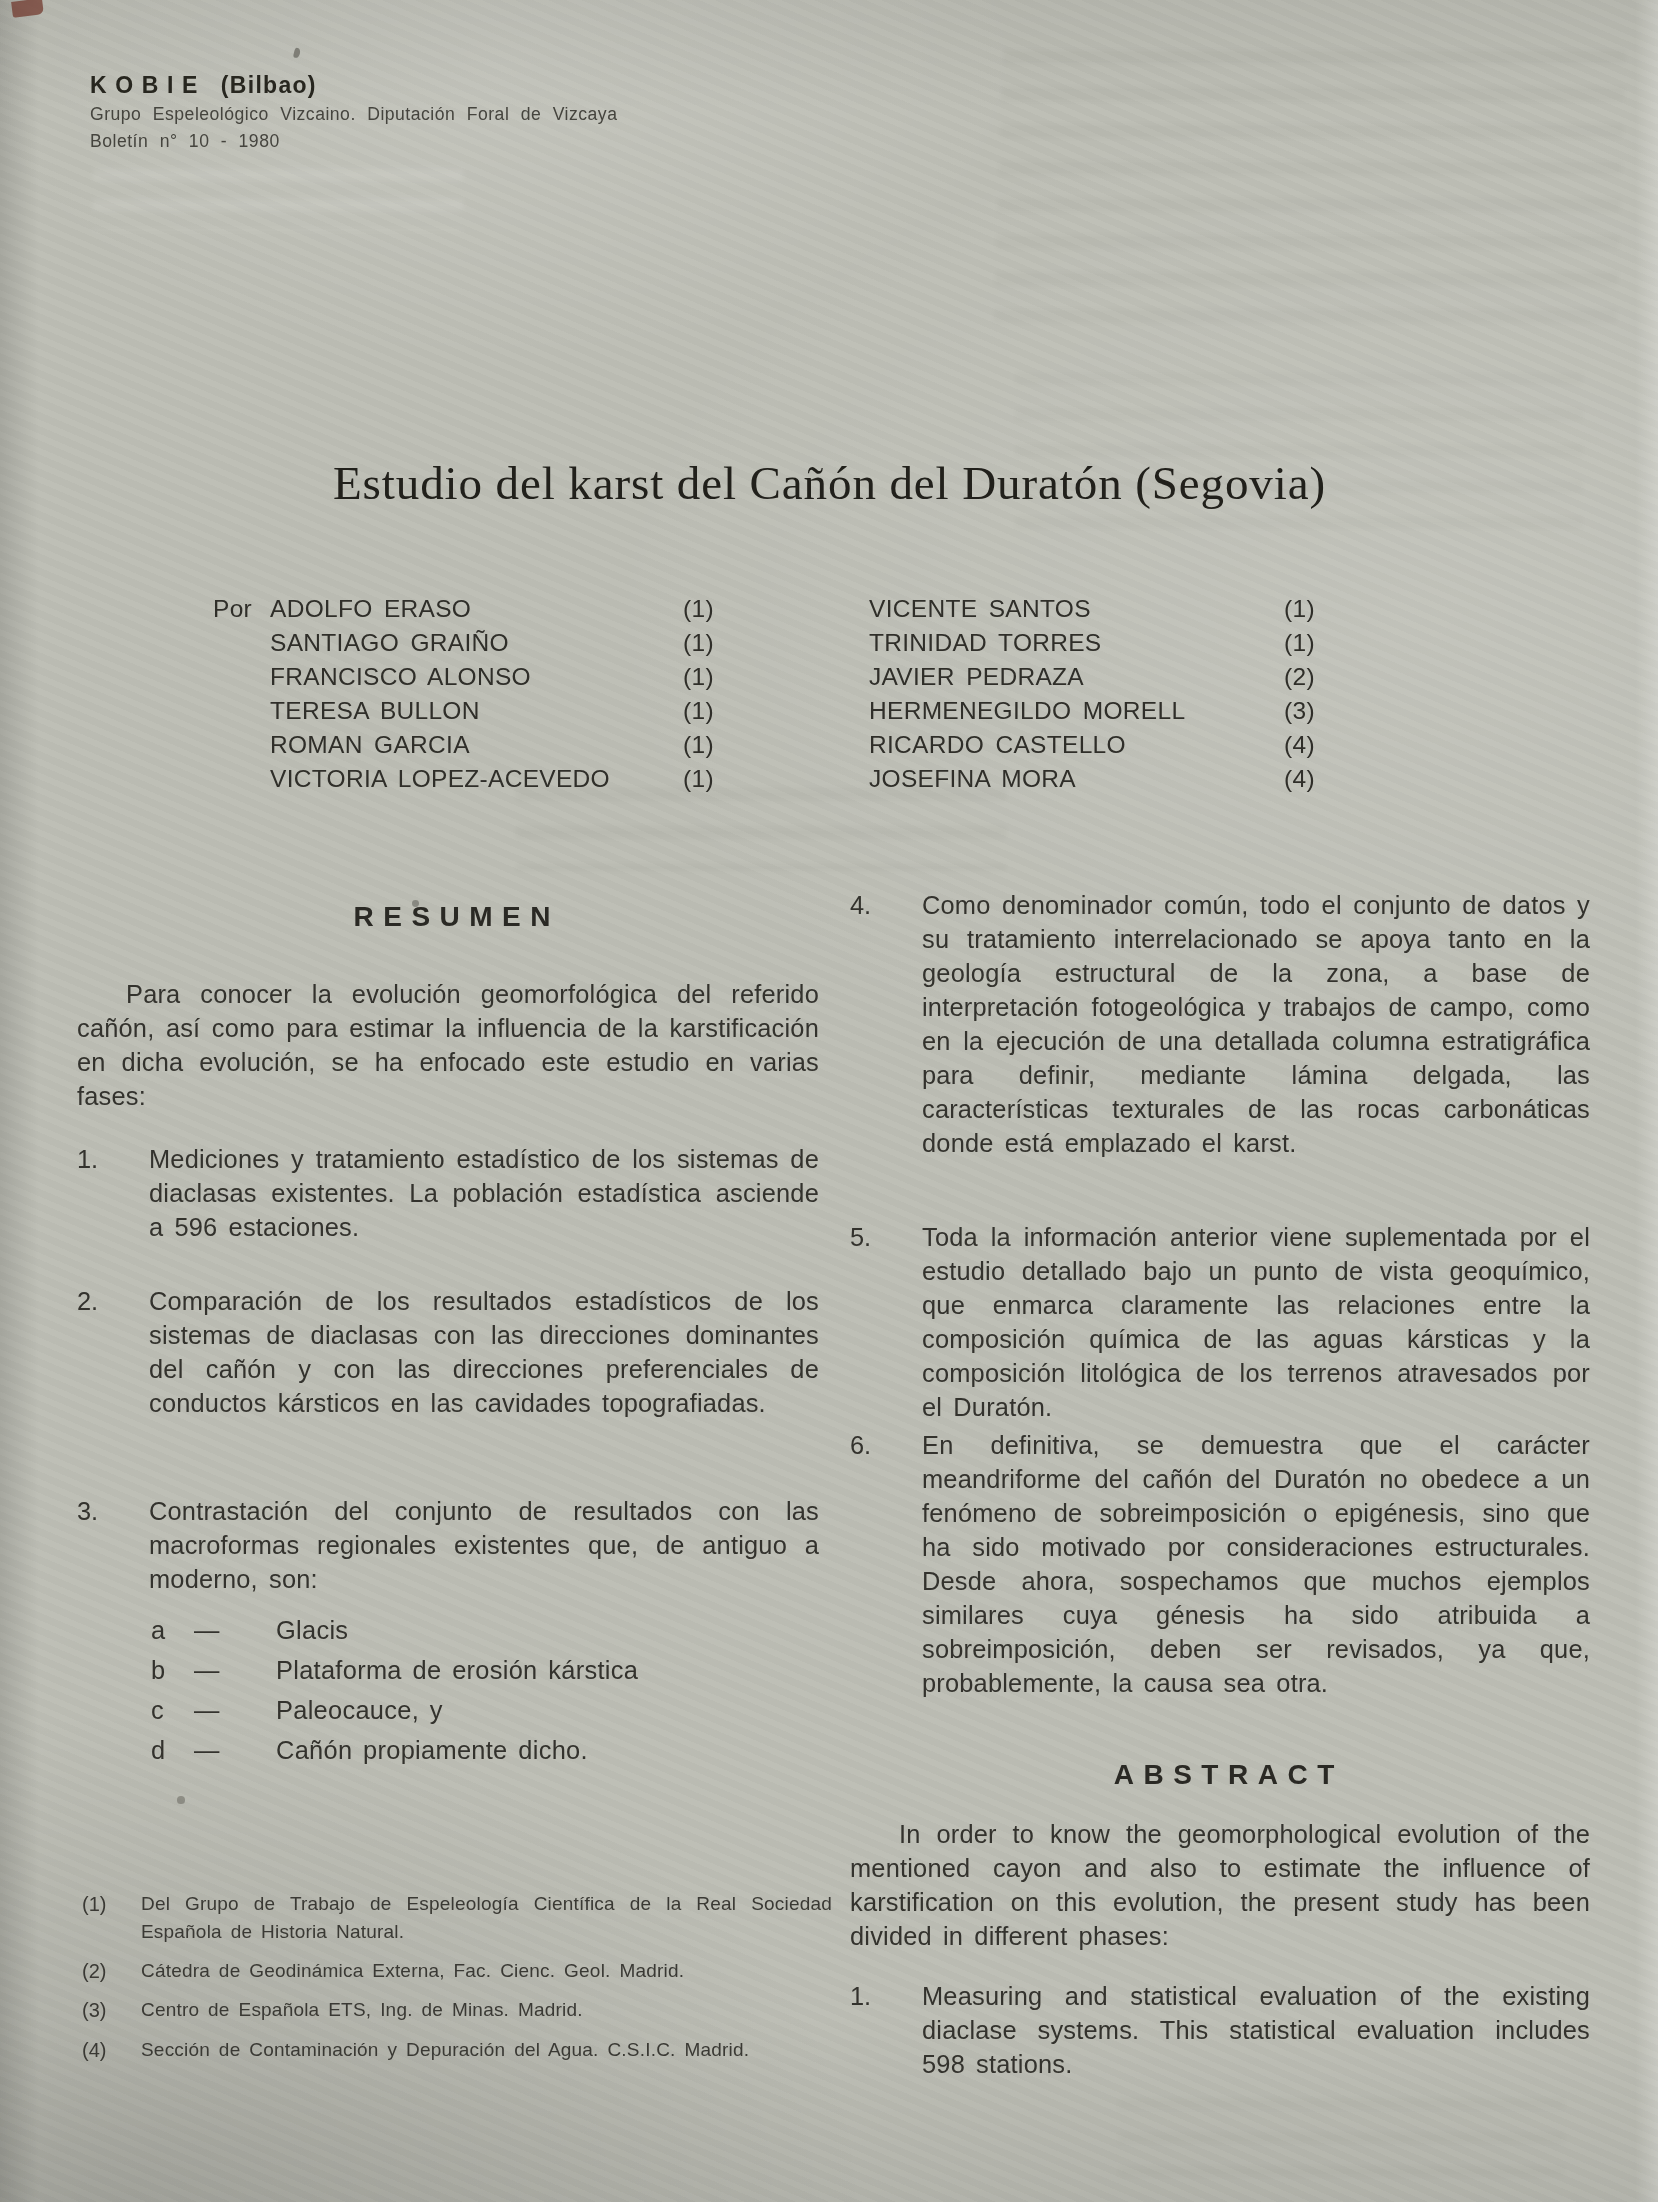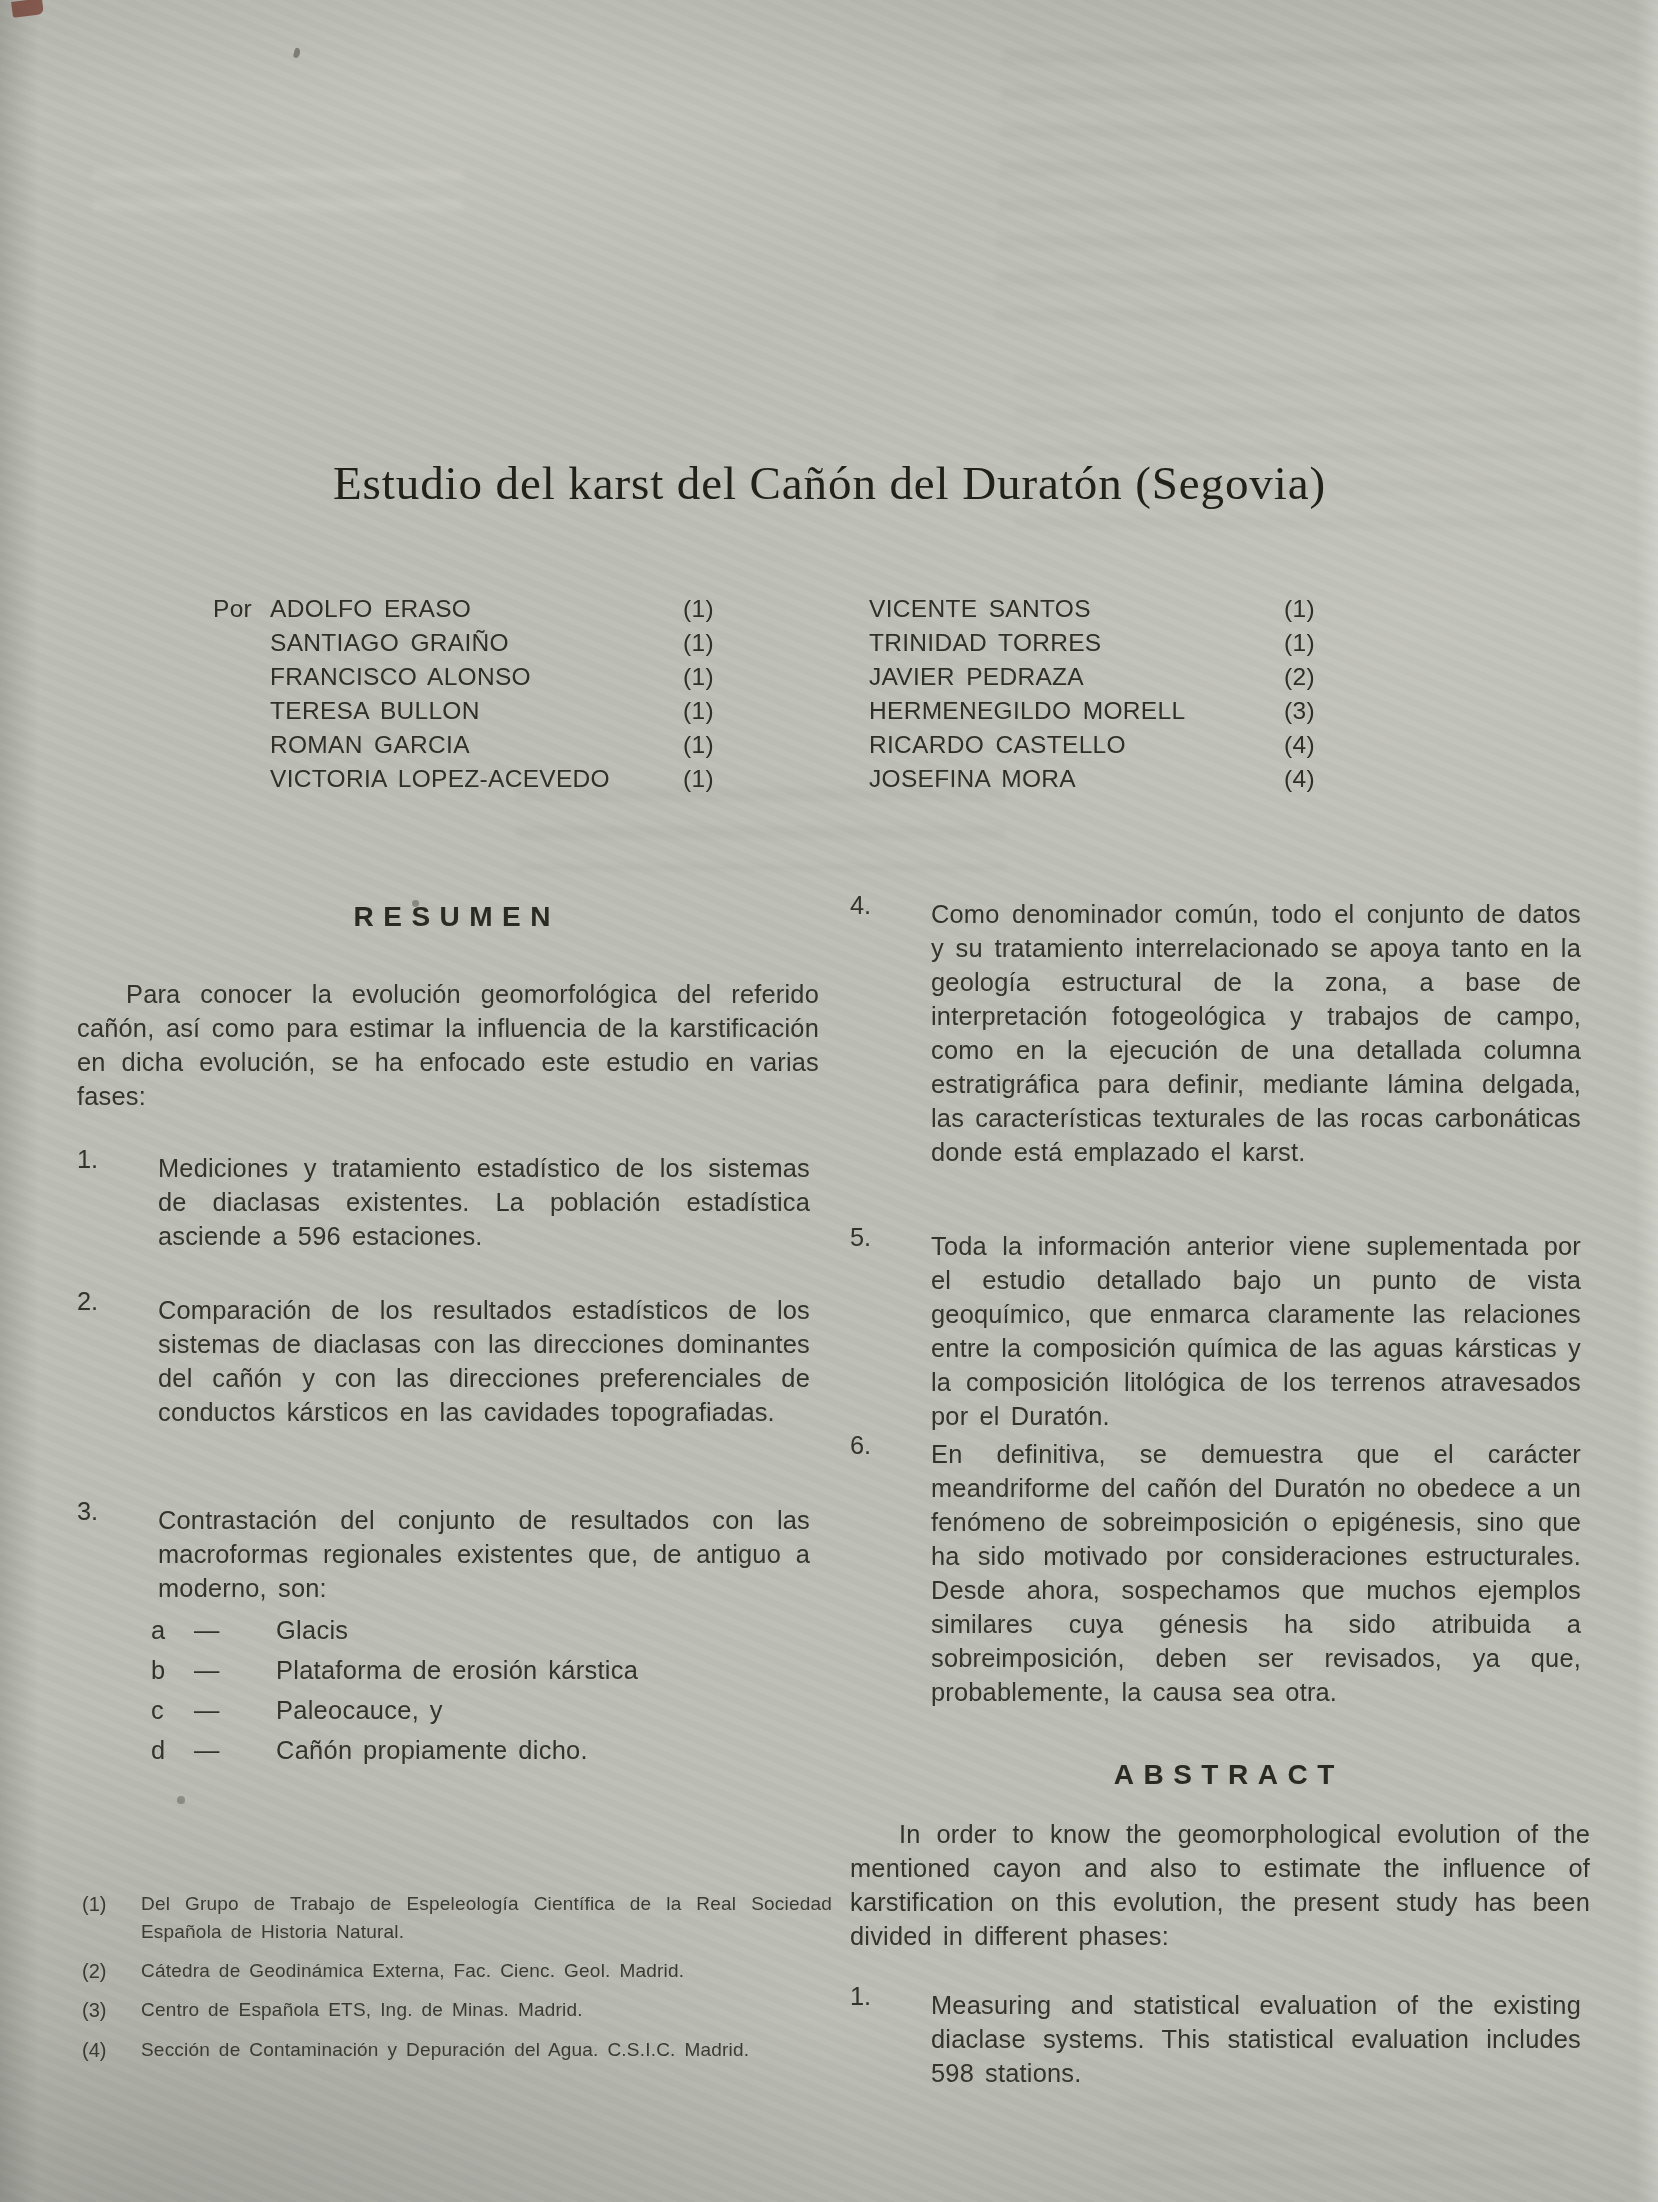--- a/index.html
+++ b/index.html
@@ -109,21 +109,21 @@
     font-size: 25.4px; line-height: 34px;
     letter-spacing: 0.2px; word-spacing: 3.9px; color: #33322d;
   }
   .indent { text-indent: 49px; }
   .resumen-intro { left: 77px; top: 977px; width: 742px; }
   .abstract-intro { left: 850px; top: 1817px; width: 740px; }
 
   .num-item { position: absolute; display: grid; grid-template-columns: 72px 1fr; }
   .num-item .num { font-size: 25.4px; line-height: 34px; color: #33322d; }
   .num-item p {
-    margin: 9px; text-align: justify; font-size: 25.4px; line-height: 34px;
+    margin: 0; text-align: justify; font-size: 25.4px; line-height: 34px;
     letter-spacing: 0.2px; word-spacing: 3.9px; color: #33322d;
   }
   .item-1 { left: 77px; top: 1142px; width: 742px; }
   .item-2 { left: 77px; top: 1284px; width: 742px; }
   .item-3 { left: 77px; top: 1494px; width: 742px; }
   .item-4 { left: 850px; top: 888px; width: 740px; }
   .item-5 { left: 850px; top: 1220px; width: 740px; }
   .item-6 { left: 850px; top: 1428px; width: 740px; }
   .item-en-1 { left: 850px; top: 1979px; width: 740px; }
 
@@ -151,20 +151,28 @@
   <div class="corner-mark"></div>
   <div class="fleck f1"></div>
   <div class="fleck f2"></div>
   <div class="fleck f3"></div>
   <div class="ghost g1"></div>
   <div class="ghost g2"></div>
   <div class="ghost g3"></div>
   <div class="ghost g4"></div>
   <div class="ghost g5"></div>
 
+  <header class="masthead">
+    <div class="journal-line">
+      <span class="journal-name">KOBIE</span>
+      <span class="journal-city">(Bilbao)</span>
+    </div>
+    <div class="masthead-sub">Grupo Espeleológico Vizcaino. Diputación Foral de Vizcaya</div>
+    <div class="masthead-sub">Boletín n° 10 - 1980</div>
+  </header>
 
   <h1 class="title">Estudio del karst del Cañón del Duratón (Segovia)</h1>
 
   <section class="authors authors-left">
     <div class="author-row">
       <span>Por</span>
       <span>ADOLFO ERASO</span>
       <span>(1)</span>
     </div>
     <div class="author-row">

